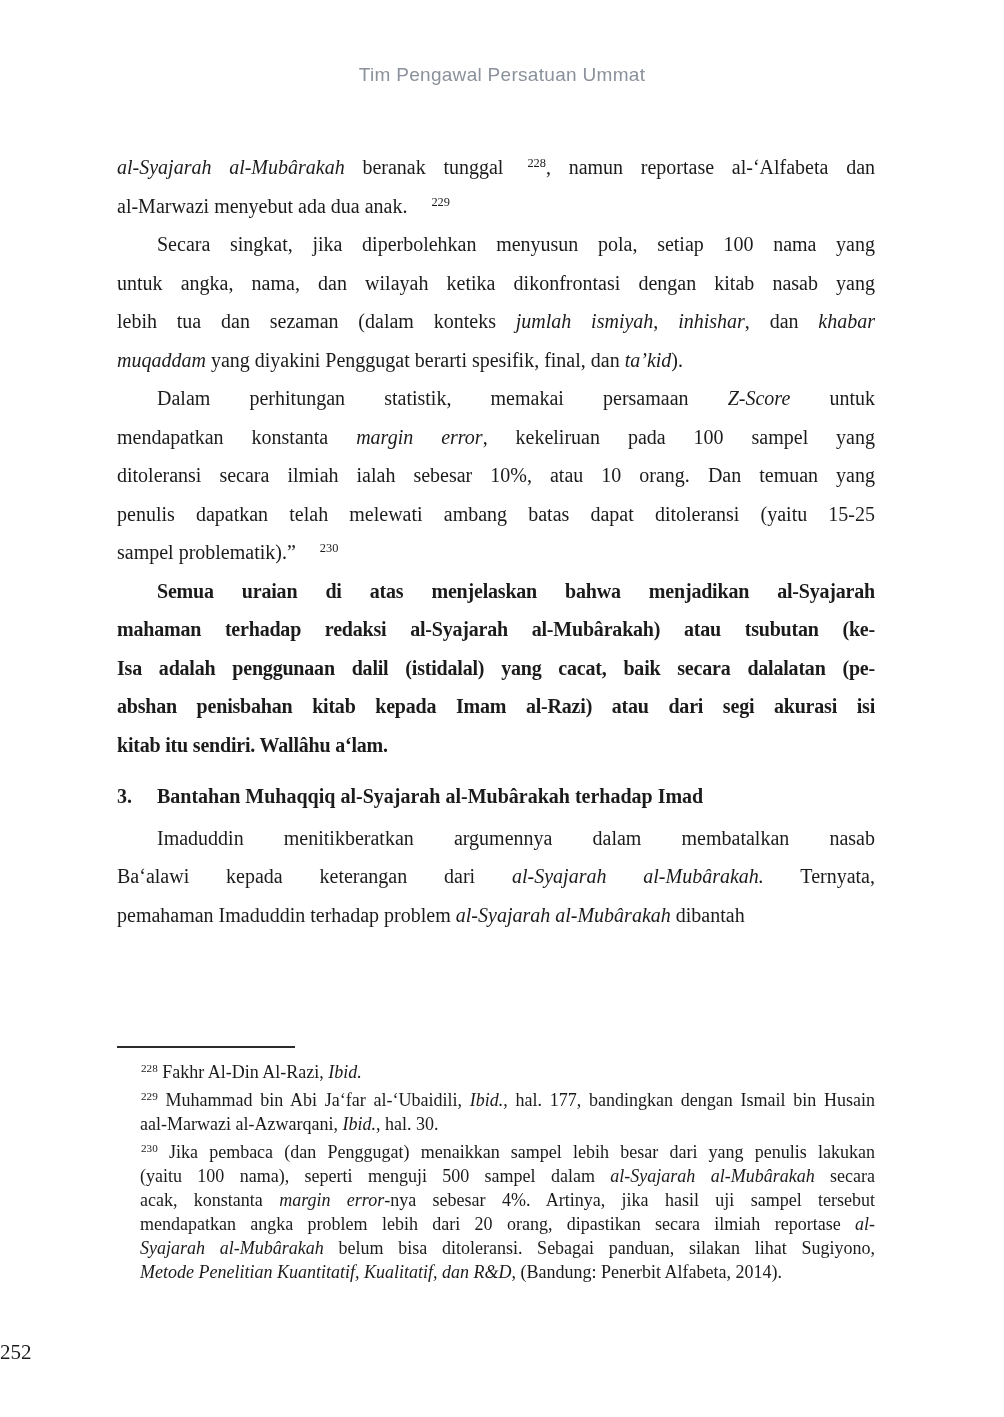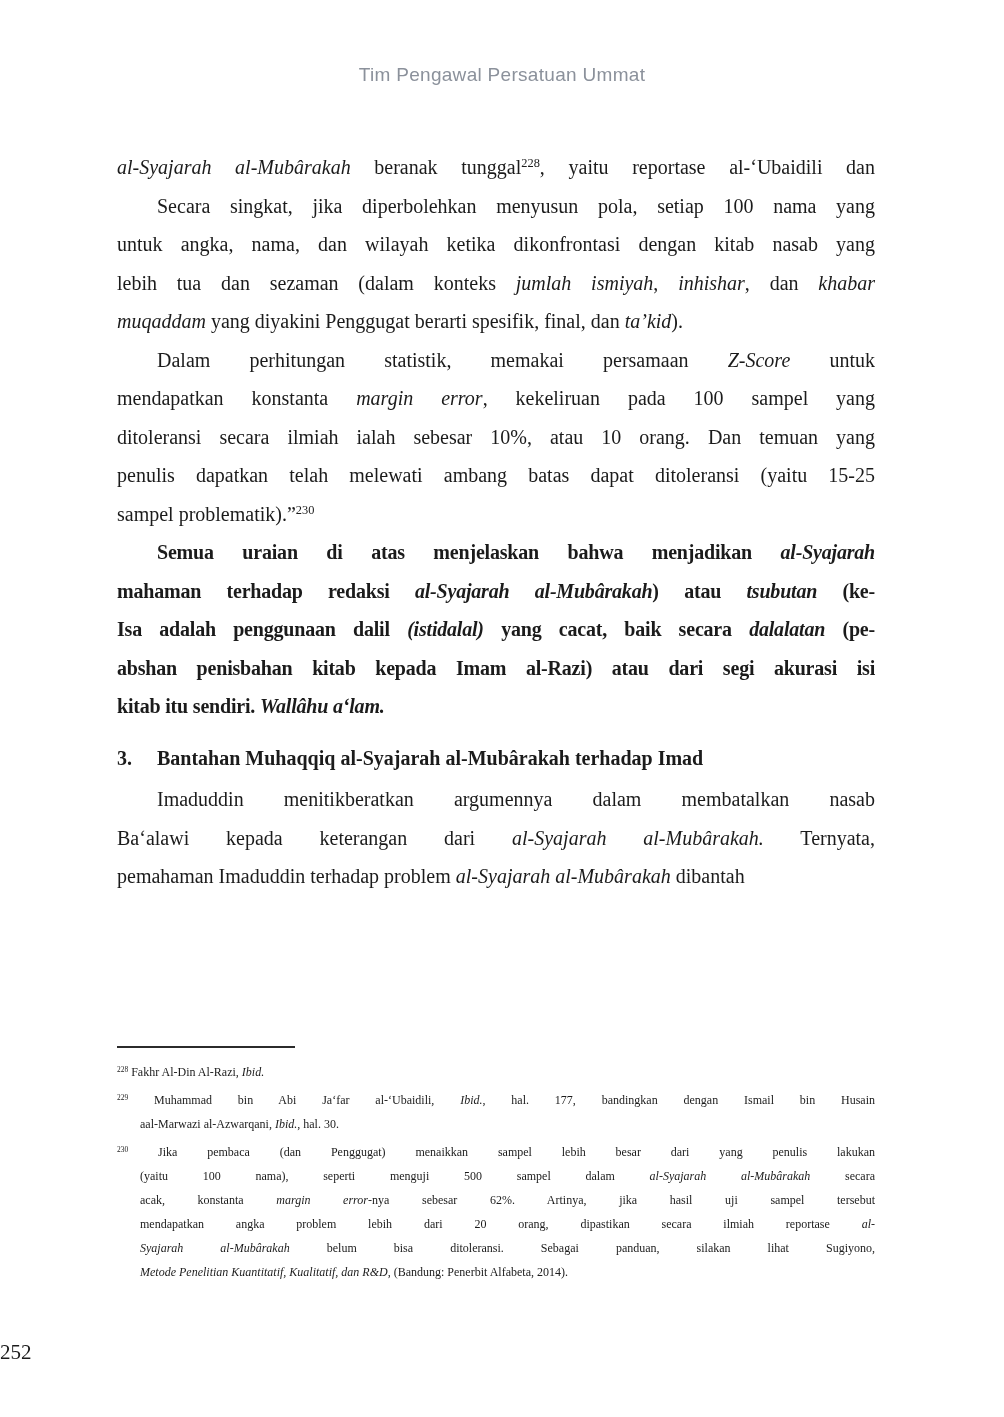--- a/index.html
+++ b/index.html
@@ -41,33 +41,34 @@
   .para.body .line,
   .para.bold .line,
   .para.heading .line {
     font-size: 20px;
     line-height: 38.5px;
     height: 38.5px;
   }
   .para.bold .line { letter-spacing: -0.2px; }
   .para.heading { margin-top: 13px; margin-bottom: 3px; }
   .para.footnote .line {
-    font-size: 12px;
+    font-size: 18px;
     line-height: 24px;
   }
   .para.footnote { margin-bottom: 4px; }
   .s-n  { font-style: normal; }
   .s-i  { font-style: italic; }
   .s-b  { font-weight: bold; }
-  .s-bi { font-weight: bold; font-style: italic; }
+  .s-bi { font-weight: bold; }
   .s-sup {
     font-size: 0.62em;
     position: relative;
     top: -0.55em;
     line-height: 0;
+    padding-left: 24px;
   }
   .s-hnum {
     font-weight: bold;
     display: inline-block;
     width: 40px;
   }
   .footnote-separator {
     position: absolute;
     top: 1046px;
     left: 117px;
@@ -91,21 +92,22 @@
   }
 </style>
 </head>
 <body>
 
 <div class="page">
   <div class="running-header">Tim Pengawal Persatuan Ummat</div>
 
   <div class="doc-body">
       <div class="para body">
-        <div class="line"><span class="s-i">al-Syajarah al-Mubârakah</span><span class="s-n"> beranak tunggal</span><span class="s-sup">228</span><span class="s-n">, yaitu reportase al-‘Ubaidili dan</span></div>
+        <div class="line"><span class="s-i">al-Syajarah al-Mubârakah</span><span class="s-n"> beranak tunggal</span><span class="s-sup">228</span><span class="s-n">, namun reportase al-‘Alfabeta dan</span></div>
+        <div class="line last"><span class="s-n">al-Marwazi menyebut ada dua anak.</span><span class="s-sup">229</span></div>
       </div>
       <div class="para body">
         <div class="line indent"><span class="s-n">Secara singkat, jika diperbolehkan menyusun pola, setiap 100 nama yang</span></div>
         <div class="line"><span class="s-n">untuk angka, nama, dan wilayah ketika dikonfrontasi dengan kitab nasab yang</span></div>
         <div class="line"><span class="s-n">lebih tua dan sezaman (dalam konteks </span><span class="s-i">jumlah ismiyah</span><span class="s-n">, </span><span class="s-i">inhishar</span><span class="s-n">, dan </span><span class="s-i">khabar</span></div>
         <div class="line last"><span class="s-i">muqaddam</span><span class="s-n"> yang diyakini Penggugat berarti spesifik, final, dan </span><span class="s-i">ta’kid</span><span class="s-n">).</span></div>
       </div>
       <div class="para body">
         <div class="line indent"><span class="s-n">Dalam perhitungan statistik, memakai persamaan </span><span class="s-i">Z-Score</span><span class="s-n"> untuk</span></div>
         <div class="line"><span class="s-n">mendapatkan konstanta </span><span class="s-i">margin error</span><span class="s-n">, kekeliruan pada 100 sampel yang</span></div>
@@ -136,21 +138,21 @@
       <div class="para footnote">
         <div class="line last"><span class="s-sup">228</span><span class="s-n"> Fakhr Al-Din Al-Razi, </span><span class="s-i">Ibid.</span></div>
       </div>
       <div class="para footnote">
         <div class="line"><span class="s-sup">229</span><span class="s-n"> Muhammad bin Abi Ja‘far al-‘Ubaidili, </span><span class="s-i">Ibid.</span><span class="s-n">, hal. 177, bandingkan dengan Ismail bin Husain</span></div>
         <div class="line cont last"><span class="s-n">aal-Marwazi al-Azwarqani, </span><span class="s-i">Ibid.</span><span class="s-n">, hal. 30.</span></div>
       </div>
       <div class="para footnote">
         <div class="line"><span class="s-sup">230</span><span class="s-n"> Jika pembaca (dan Penggugat) menaikkan sampel lebih besar dari yang penulis lakukan</span></div>
         <div class="line cont"><span class="s-n">(yaitu 100 nama), seperti menguji 500 sampel dalam </span><span class="s-i">al-Syajarah al-Mubârakah</span><span class="s-n"> secara</span></div>
-        <div class="line cont"><span class="s-n">acak, konstanta </span><span class="s-i">margin error</span><span class="s-n">-nya sebesar 62%. Artinya, jika hasil uji sampel tersebut</span></div>
+        <div class="line cont"><span class="s-n">acak, konstanta </span><span class="s-i">margin error</span><span class="s-n">-nya sebesar 4%. Artinya, jika hasil uji sampel tersebut</span></div>
         <div class="line cont"><span class="s-n">mendapatkan angka problem lebih dari 20 orang, dipastikan secara ilmiah reportase </span><span class="s-i">al-</span></div>
         <div class="line cont"><span class="s-i">Syajarah al-Mubârakah</span><span class="s-n"> belum bisa ditoleransi. Sebagai panduan, silakan lihat Sugiyono,</span></div>
         <div class="line cont last"><span class="s-i">Metode Penelitian Kuantitatif, Kualitatif, dan R&amp;D</span><span class="s-n">, (Bandung: Penerbit Alfabeta, 2014).</span></div>
       </div>
     </div>
 
   <div class="page-number">252</div>
 </div>
 
 </body></html>

